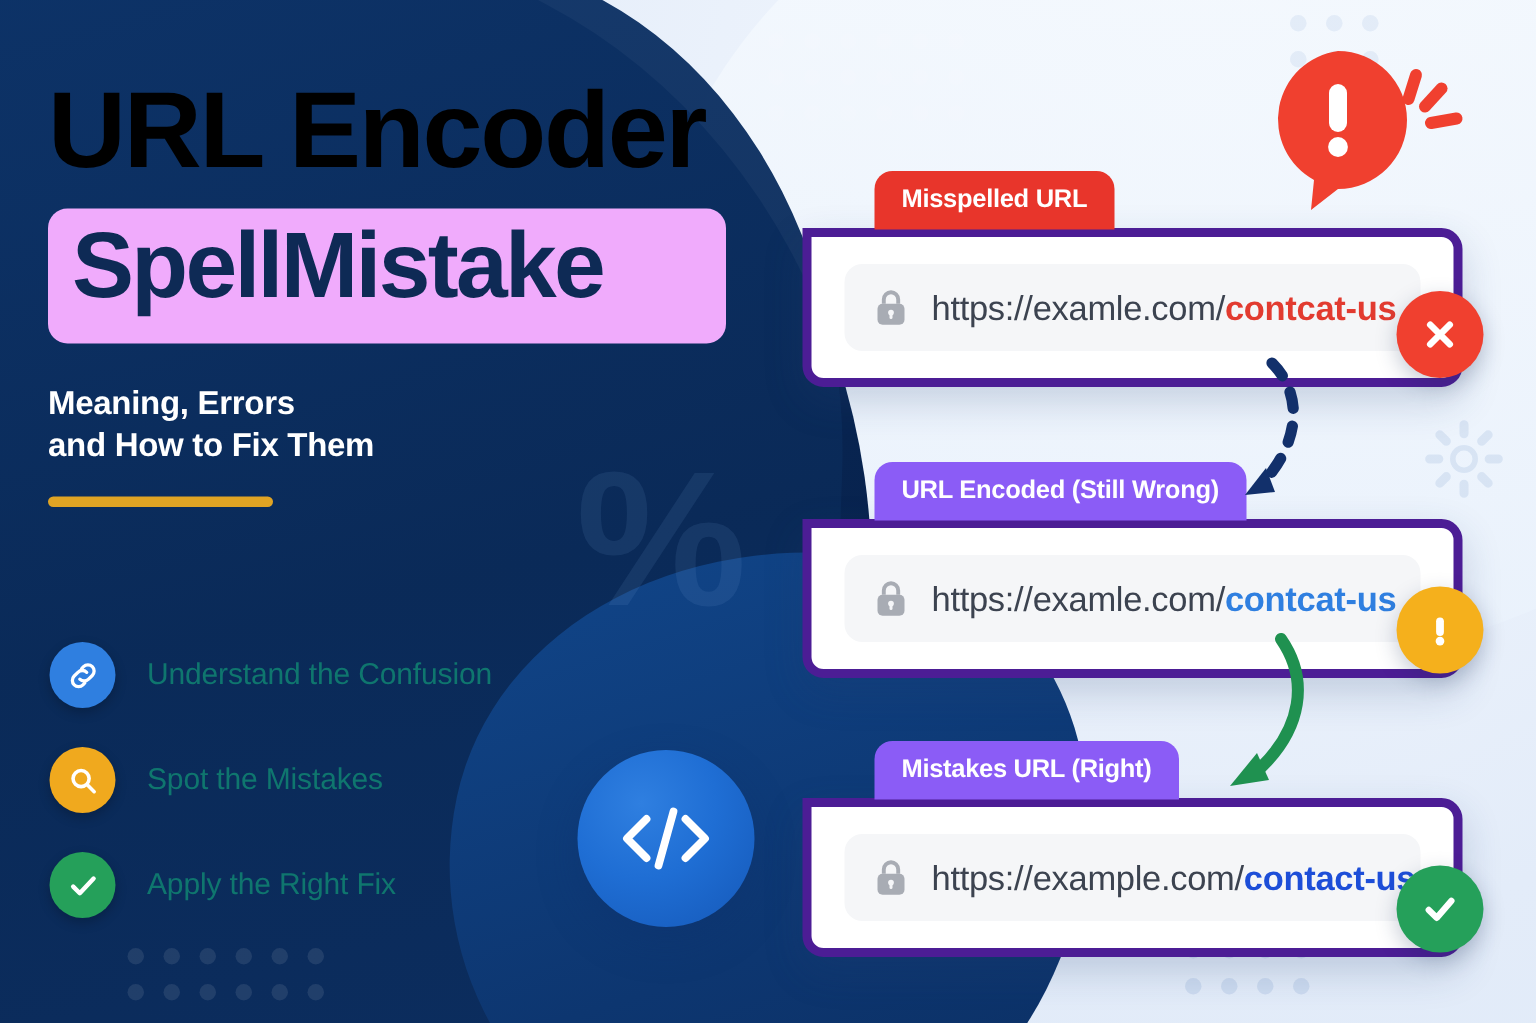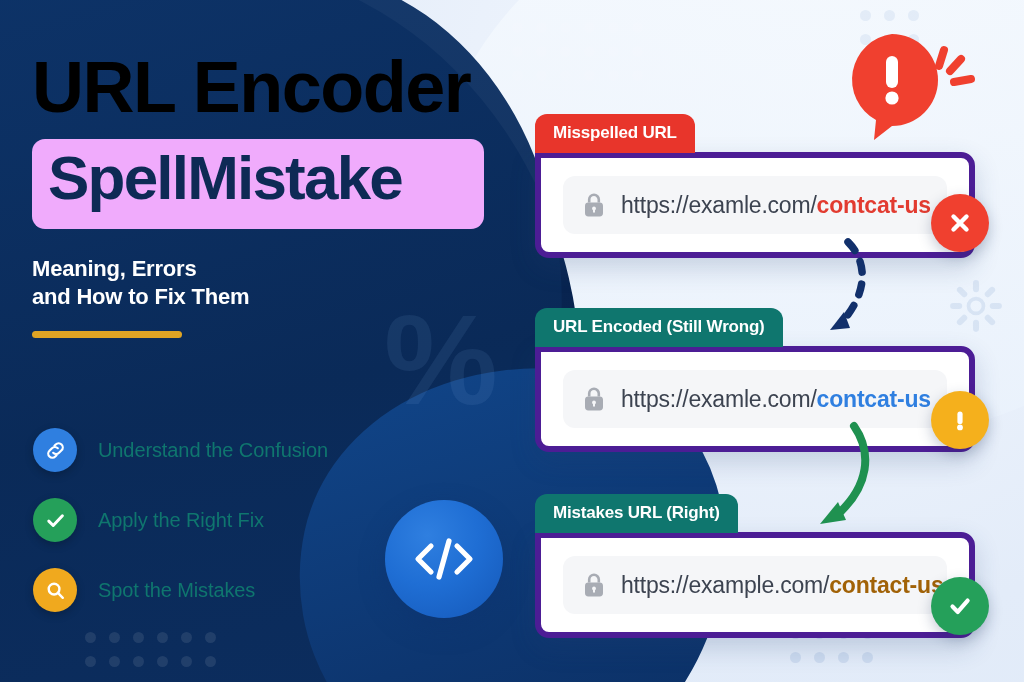--- a/index.html
+++ b/index.html
@@ -143,24 +143,24 @@
   .alert-bubble svg { width:100%; height:100%; display:block; }
 
   
   .card { position:absolute; }
   .card-tab {
     display:inline-block;
     padding:9px 18px 10px 18px;
     border-radius:12px 12px 0 0;
     font-size:17px; font-weight:700; color:#ffffff;
     letter-spacing:-.2px; white-space:nowrap;
-    position:relative; z-index:3;
+    position:relative; z-index:3;margin-left:48px;
   }
   .card-tab.red   { background:#e8352b; }
-  .card-tab.green { background:#0f766e; }
+  .card-tab.green { background:#8b5cf6; }
   .card-body {
     position:relative; z-index:2;
     background:#ffffff;
     border-radius:0 14px 14px 14px;
     padding:18px 22px;
     box-shadow:0 10px 26px rgba(35,65,115,.20);
     border:6px solid #4c1d95;
     margin-top:-1px;
   }
   .card:nth-of-type(1) .card-body { border-radius:0 14px 14px 14px; }
@@ -173,21 +173,21 @@
   }
   .lock-ic { width:22px; height:26px; flex:0 0 auto; margin-right:16px; }
   .lock-ic svg { width:100%; height:100%; display:block; }
   .url-text {
     font-size:23px; font-weight:400; color:#3c4350;
     letter-spacing:-.2px; white-space:nowrap;
   }
   .url-text b { font-weight:700; }
   .u-red   { color:#e23b30; }
   .u-blue  { color:#2f7fe0; }
-  .u-green { color:#a16207; }
+  .u-green { color:#1d4ed8; }
 
   
   .status-badge {
     position:absolute; width:58px; height:58px; border-radius:50%;
     display:flex; align-items:center; justify-content:center;
     box-shadow:0 5px 14px rgba(30,50,90,.26); z-index:5;
   }
   .status-badge svg { display:block; }
   .sb-red   { background:#f0402f; }
   .sb-amber { background:#f5b01c; }
@@ -287,36 +287,36 @@
       <div class="bullet-ic" style="background:#2f7fe0">
         <svg viewBox="0 0 24 24" fill="none" stroke="#fff" stroke-width="2.3" stroke-linecap="round">
           <path d="M9.6 14.4a4.3 4.3 0 0 0 6.1 0l2.6-2.6a4.3 4.3 0 0 0-6.1-6.1l-1.3 1.3"></path>
           <path d="M14.4 9.6a4.3 4.3 0 0 0-6.1 0l-2.6 2.6a4.3 4.3 0 0 0 6.1 6.1l1.3-1.3"></path>
         </svg>
       </div>
       <div class="bullet-tx">Understand the Confusion</div>
     </div>
 
     <div class="bullet">
-      <div class="bullet-ic" style="background:#25a05a">
-        <svg viewBox="0 0 24 24" fill="none" stroke="#fff" stroke-width="3.1" stroke-linecap="round" stroke-linejoin="round">
-          <path d="M5 12.6l4.6 4.6L19.2 7"></path>
-        </svg>
-      </div>
-      <div class="bullet-tx">Apply the Right Fix</div>
-    </div>
-
-    <div class="bullet">
       <div class="bullet-ic" style="background:#f0a91e">
         <svg viewBox="0 0 24 24" fill="none" stroke="#fff" stroke-width="2.5" stroke-linecap="round">
           <circle cx="10.5" cy="10.5" r="5.6"></circle>
           <path d="M14.8 14.8L19.6 19.6"></path>
         </svg>
       </div>
       <div class="bullet-tx">Spot the Mistakes</div>
+    </div>
+
+    <div class="bullet">
+      <div class="bullet-ic" style="background:#25a05a">
+        <svg viewBox="0 0 24 24" fill="none" stroke="#fff" stroke-width="3.1" stroke-linecap="round" stroke-linejoin="round">
+          <path d="M5 12.6l4.6 4.6L19.2 7"></path>
+        </svg>
+      </div>
+      <div class="bullet-tx">Apply the Right Fix</div>
     </div>
 
   </div>
 
   <div class="code-badge">
     <svg viewBox="0 0 66 50" fill="none" stroke="#fff" stroke-width="5.2" stroke-linecap="round" stroke-linejoin="round">
       <path d="M20 12 L7 25 L20 38"></path>
       <path d="M46 12 L59 25 L46 38"></path>
       <path d="M38 7 L28 43"></path>
     </svg>

